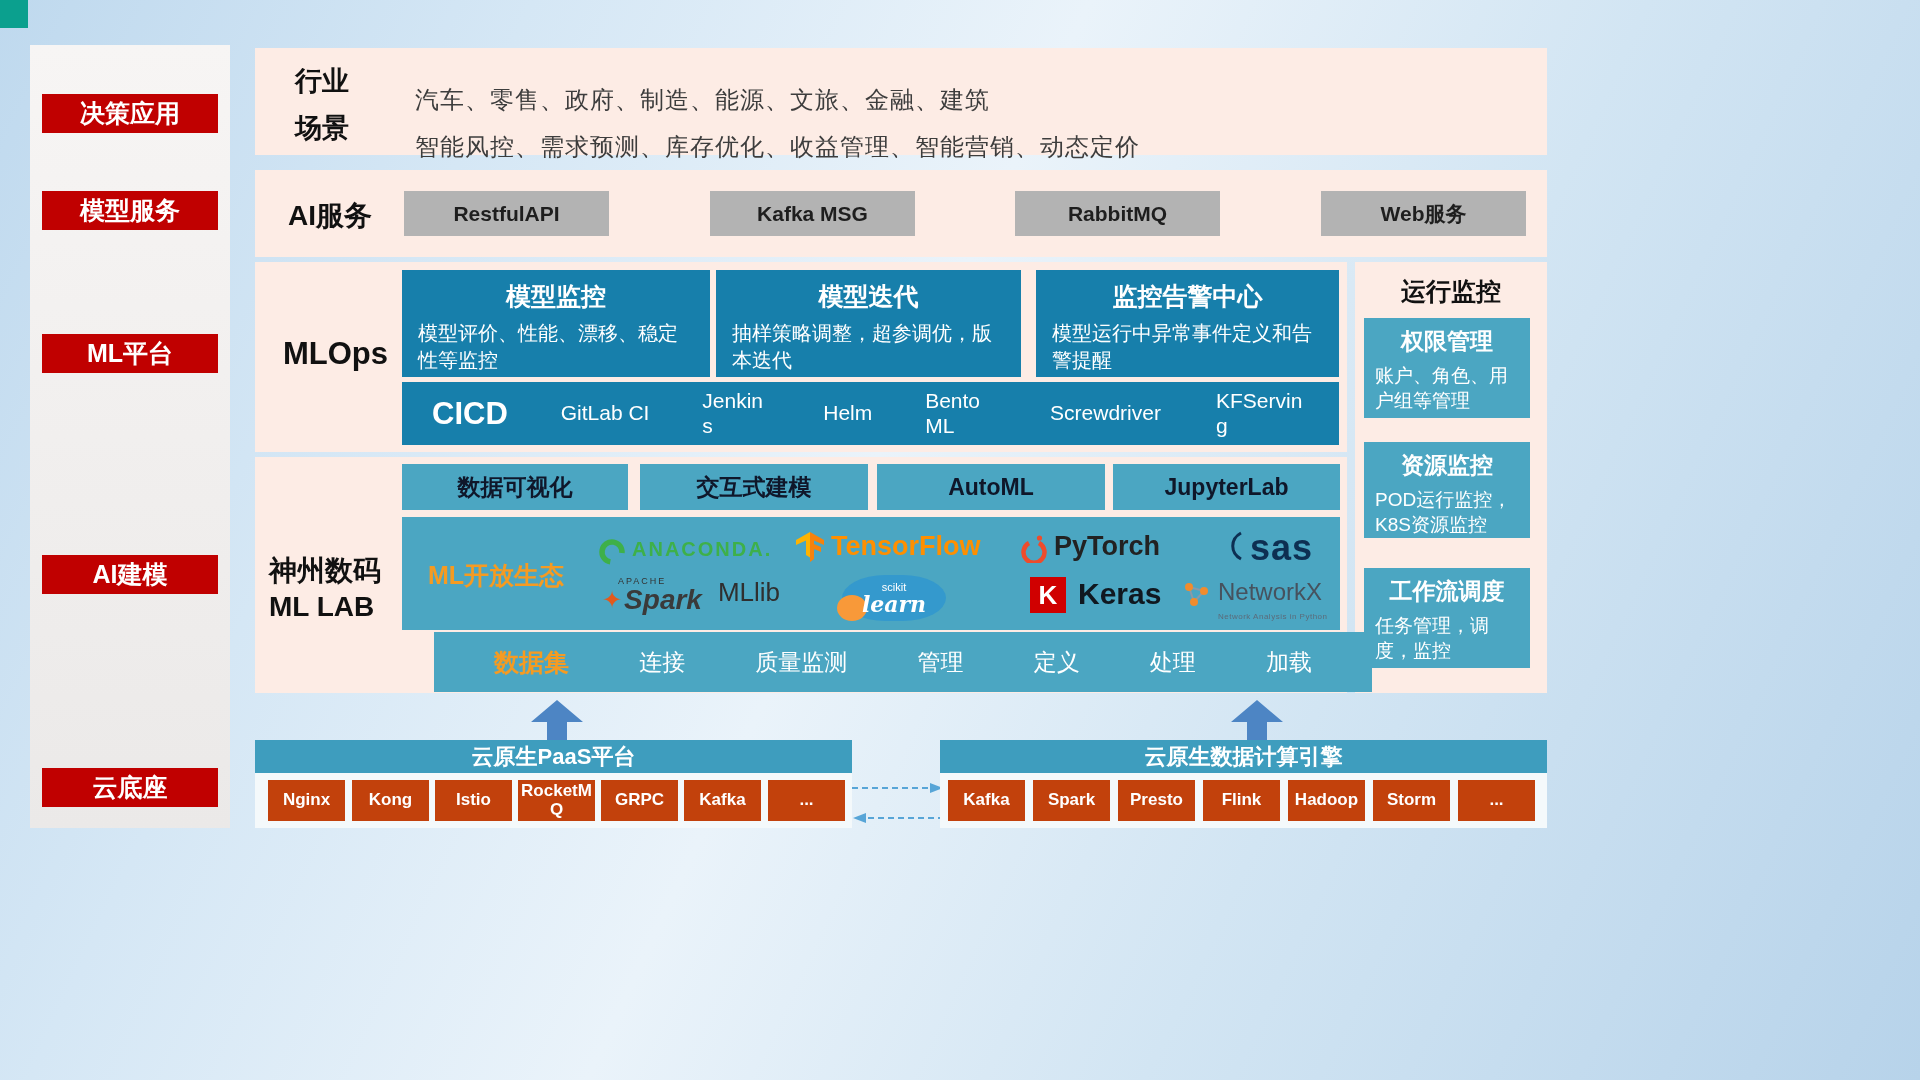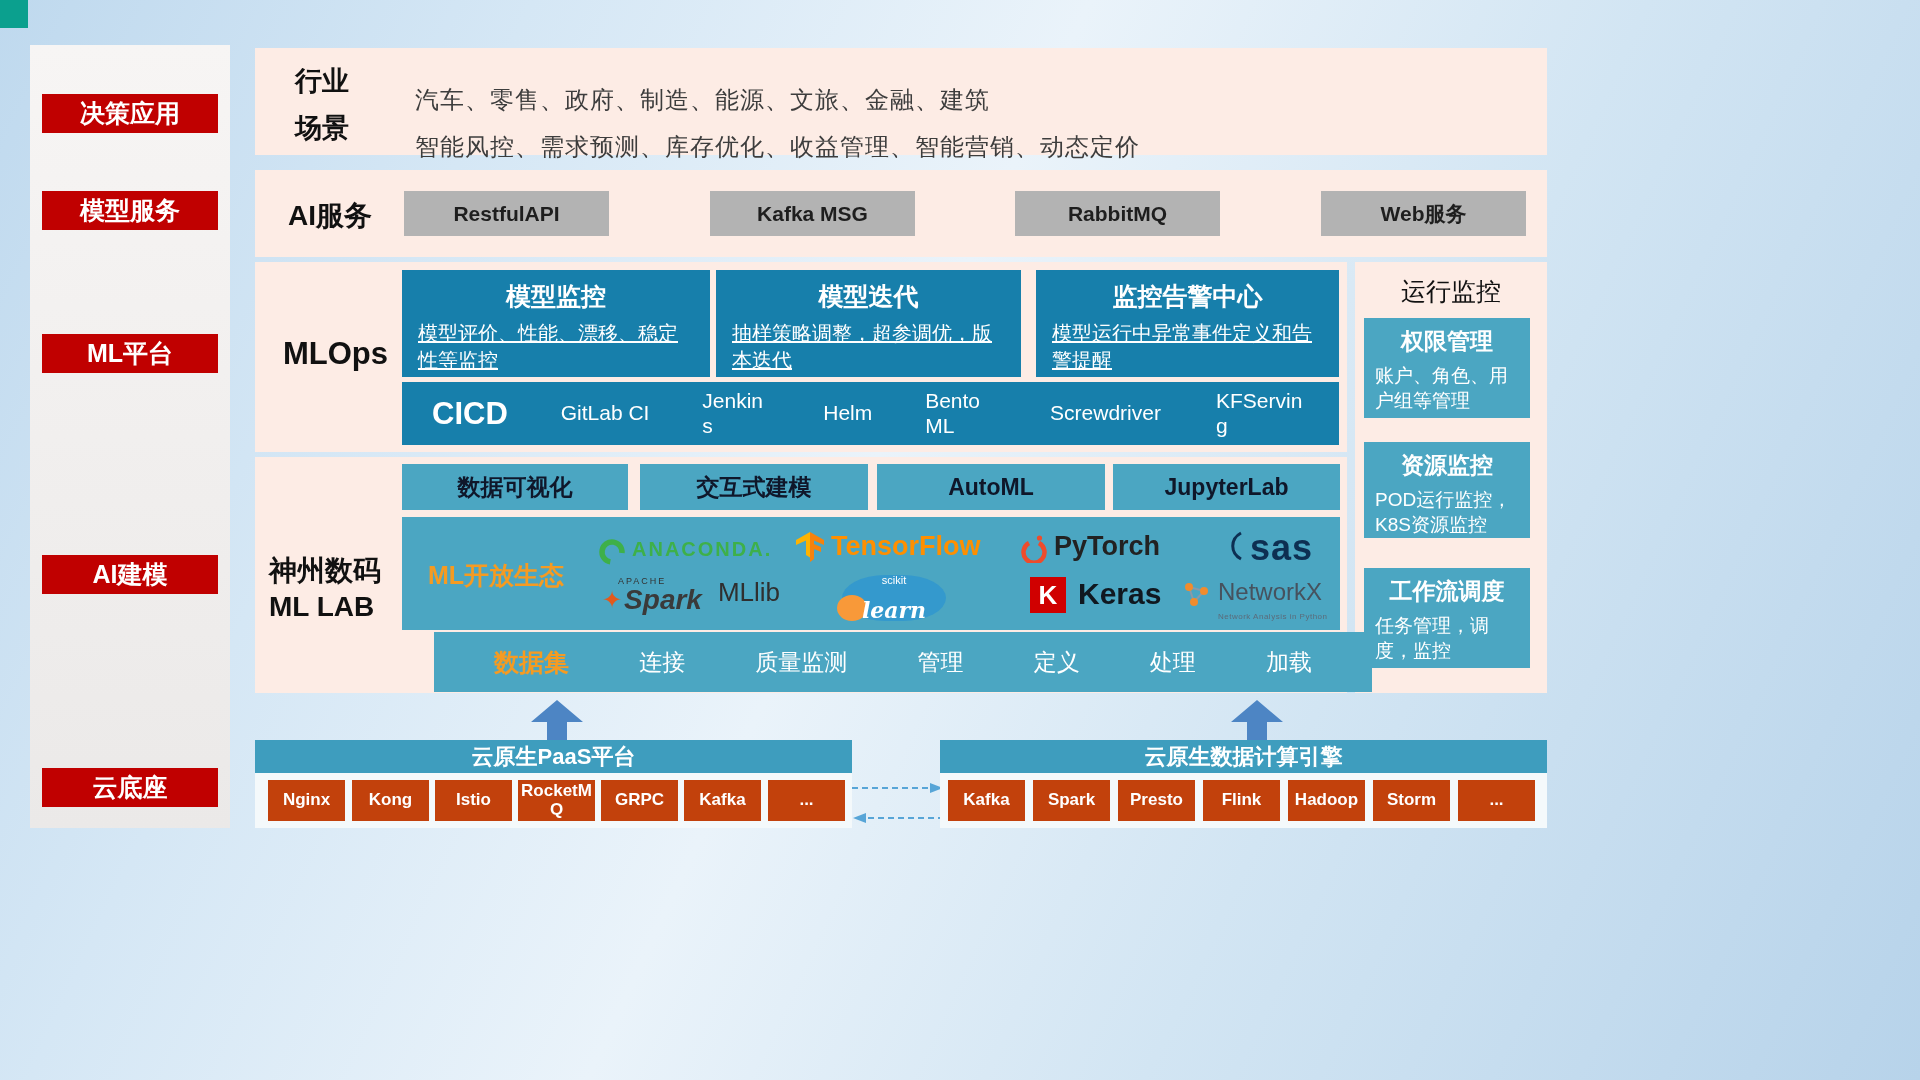--- a/index.html
+++ b/index.html
@@ -27,52 +27,52 @@
   .ind-label { width:120px; font-size:27px; font-weight:bold; color:#111; }
   .ind-value { font-size:24px; color:#3d3d3d; letter-spacing:1px;margin-top:38px; }
 
   .ai-label { position:absolute; left:33px; top:27px; font-size:28px; font-weight:bold; color:#111; }
   .gray-btn { position:absolute; top:21px; width:205px; height:45px; background:#b3b3b3;
     color:#1e1e1e; font-weight:bold; font-size:21px; display:flex; align-items:center; justify-content:center; }
 
   .mlops-label { position:absolute; left:28px; top:74px; font-size:31px; font-weight:bold; color:#111; }
   .mlops-card { position:absolute; top:8px; height:107px; background:#177fab; color:#fff; padding:10px 16px; }
   .card-title { text-align:center; font-size:25px; font-weight:bold; margin-bottom:7px; }
-  .card-desc { font-size:20px; line-height:1.35;text-decoration:underline; }
+  .card-desc { font-size:20px; line-height:1.35; }
   .cicd-bar { position:absolute; left:147px; top:120px; width:937px; height:63px; background:#177fab;
     color:#fff; display:flex; align-items:center; justify-content:space-between; padding:0 30px; }
   .cicd-label { font-size:31px; font-weight:bold; }
   .cicd-item { font-size:21px; line-height:1.15; }
   .w-jenkins { width:68px; word-break:break-all; }
   .w-bentoml { width:72px; word-break:break-all; }
   .w-screw   { width:113px; word-break:break-all; }
   .w-kfs     { width:93px;  word-break:break-all; }
 
-  .mon-title { position:absolute; top:13px; left:0; width:100%; text-align:center; font-size:25px; font-weight:normal; color:#111; }
+  .mon-title { position:absolute; top:13px; left:0; width:100%; text-align:center; font-size:25px; font-weight:bold; color:#111; }
   .mon-card { position:absolute; left:9px; width:166px; background:#4ba6c2; color:#fff; padding:8px 11px; }
   .mon-card-title { text-align:center; font-size:23px; font-weight:bold; margin-bottom:6px; }
   .mon-card-desc { font-size:19px; line-height:1.32; }
 
   .mllab-label { position:absolute; left:14px; top:96px; width:136px; font-size:28px; font-weight:bold; color:#111; line-height:1.3; }
   .tool-btn { position:absolute; top:7px; height:46px; background:#4ba6c2; color:#0f172a;
     font-weight:bold; font-size:23px; display:flex; align-items:center; justify-content:center; }
   .eco-box { position:absolute; left:147px; top:60px; width:938px; height:113px; background:#4ba6c2; }
   .eco-label { position:absolute; left:26px; top:42px; color:#f59b22; font-weight:bold; font-size:25px; }
   .eco-logo { position:absolute; display:flex; align-items:flex-start; gap:6px; }
   .anaconda-text { color:#3eb049; font-weight:bold; font-size:20px; letter-spacing:2px; }
   .tf-text { color:#ff8f00; font-weight:bold; font-size:27px; }
   .pytorch-text { color:#222; font-weight:bold; font-size:27px; }
   .sas-text { color:#0d2f52; font-weight:bold; font-size:36px; letter-spacing:1px; }
   .spark-stack { display:flex; flex-direction:column; line-height:1; }
   .spark-apache { font-size:9px; letter-spacing:2px; color:#333; margin-left:16px; }
   .spark-word { font-size:28px; font-weight:bold; font-style:italic; color:#3a3a3a; display:flex; align-items:center; }
   .spark-star { color:#e25a1c; font-style:normal; font-size:24px; margin-right:2px; }
   .mllib-text { font-size:26px; color:#2f2f2f; margin-left:10px; font-weight:500; }
   .sklearn { position:absolute; width:104px; height:46px; background:#3499cd;
-    border-radius:50%/60%; display:flex; flex-direction:column; align-items:center; justify-content:space-between; }
+    border-radius:50%/60%; display:flex; flex-direction:column; align-items:center; justify-content:center; }
   .sklearn::before { content:""; position:absolute; left:-5px; bottom:0; width:30px; height:26px; background:#f89939; border-radius:50%; }
   .sk-top { font-size:11px; color:#fff; line-height:1; z-index:1; }
   .sk-main { font-size:22px; color:#fff; font-style:italic; font-weight:bold; line-height:1; z-index:1; font-family:"DejaVu Serif",serif; }
   .keras-k { width:36px; height:36px; background:#d00000; color:#fff; display:flex; align-items:center; justify-content:center; font-size:26px; font-weight:bold; }
   .keras-text { font-size:30px; color:#101820; font-weight:600; margin-left:6px; }
   .nx-col { display:flex; flex-direction:column; line-height:1.1;gap:8px; }
   .nx-text { font-size:24px; color:#46525e; font-weight:500; }
   .nx-sub { font-size:8px; color:#5b6b7a; letter-spacing:0.5px; }
   .dataset-bar { position:absolute; left:147px; top:175px; width:938px; height:60px; background:#4ba6c2;
     display:flex; align-items:center; justify-content:space-between; padding:0 60px;margin-left:32px; }

